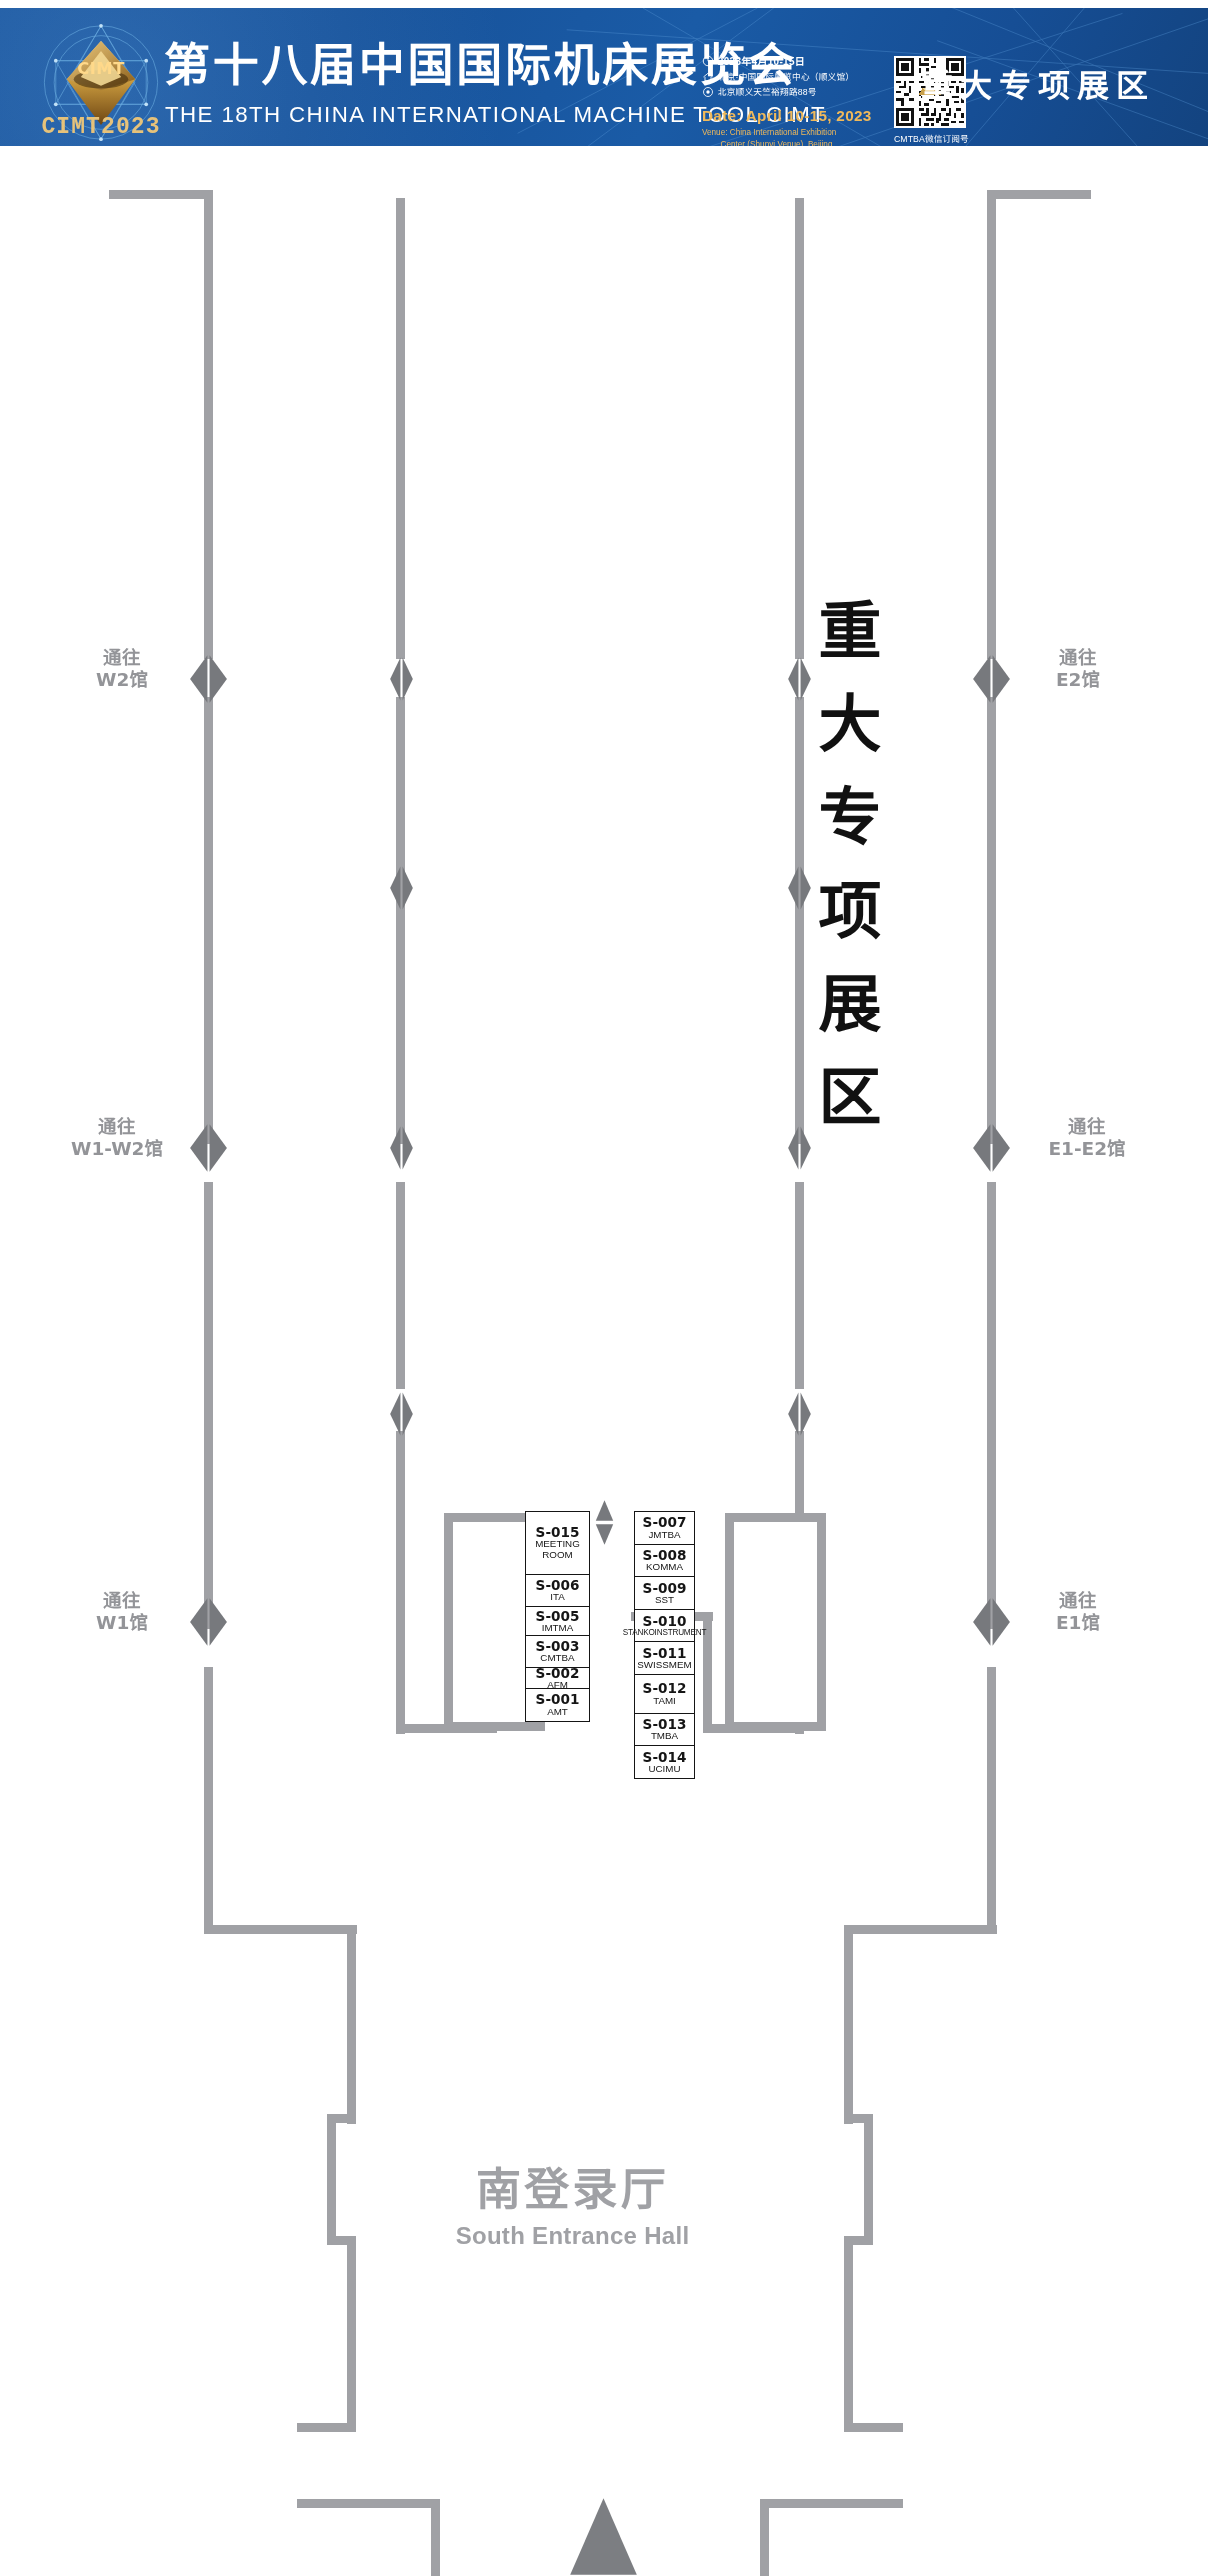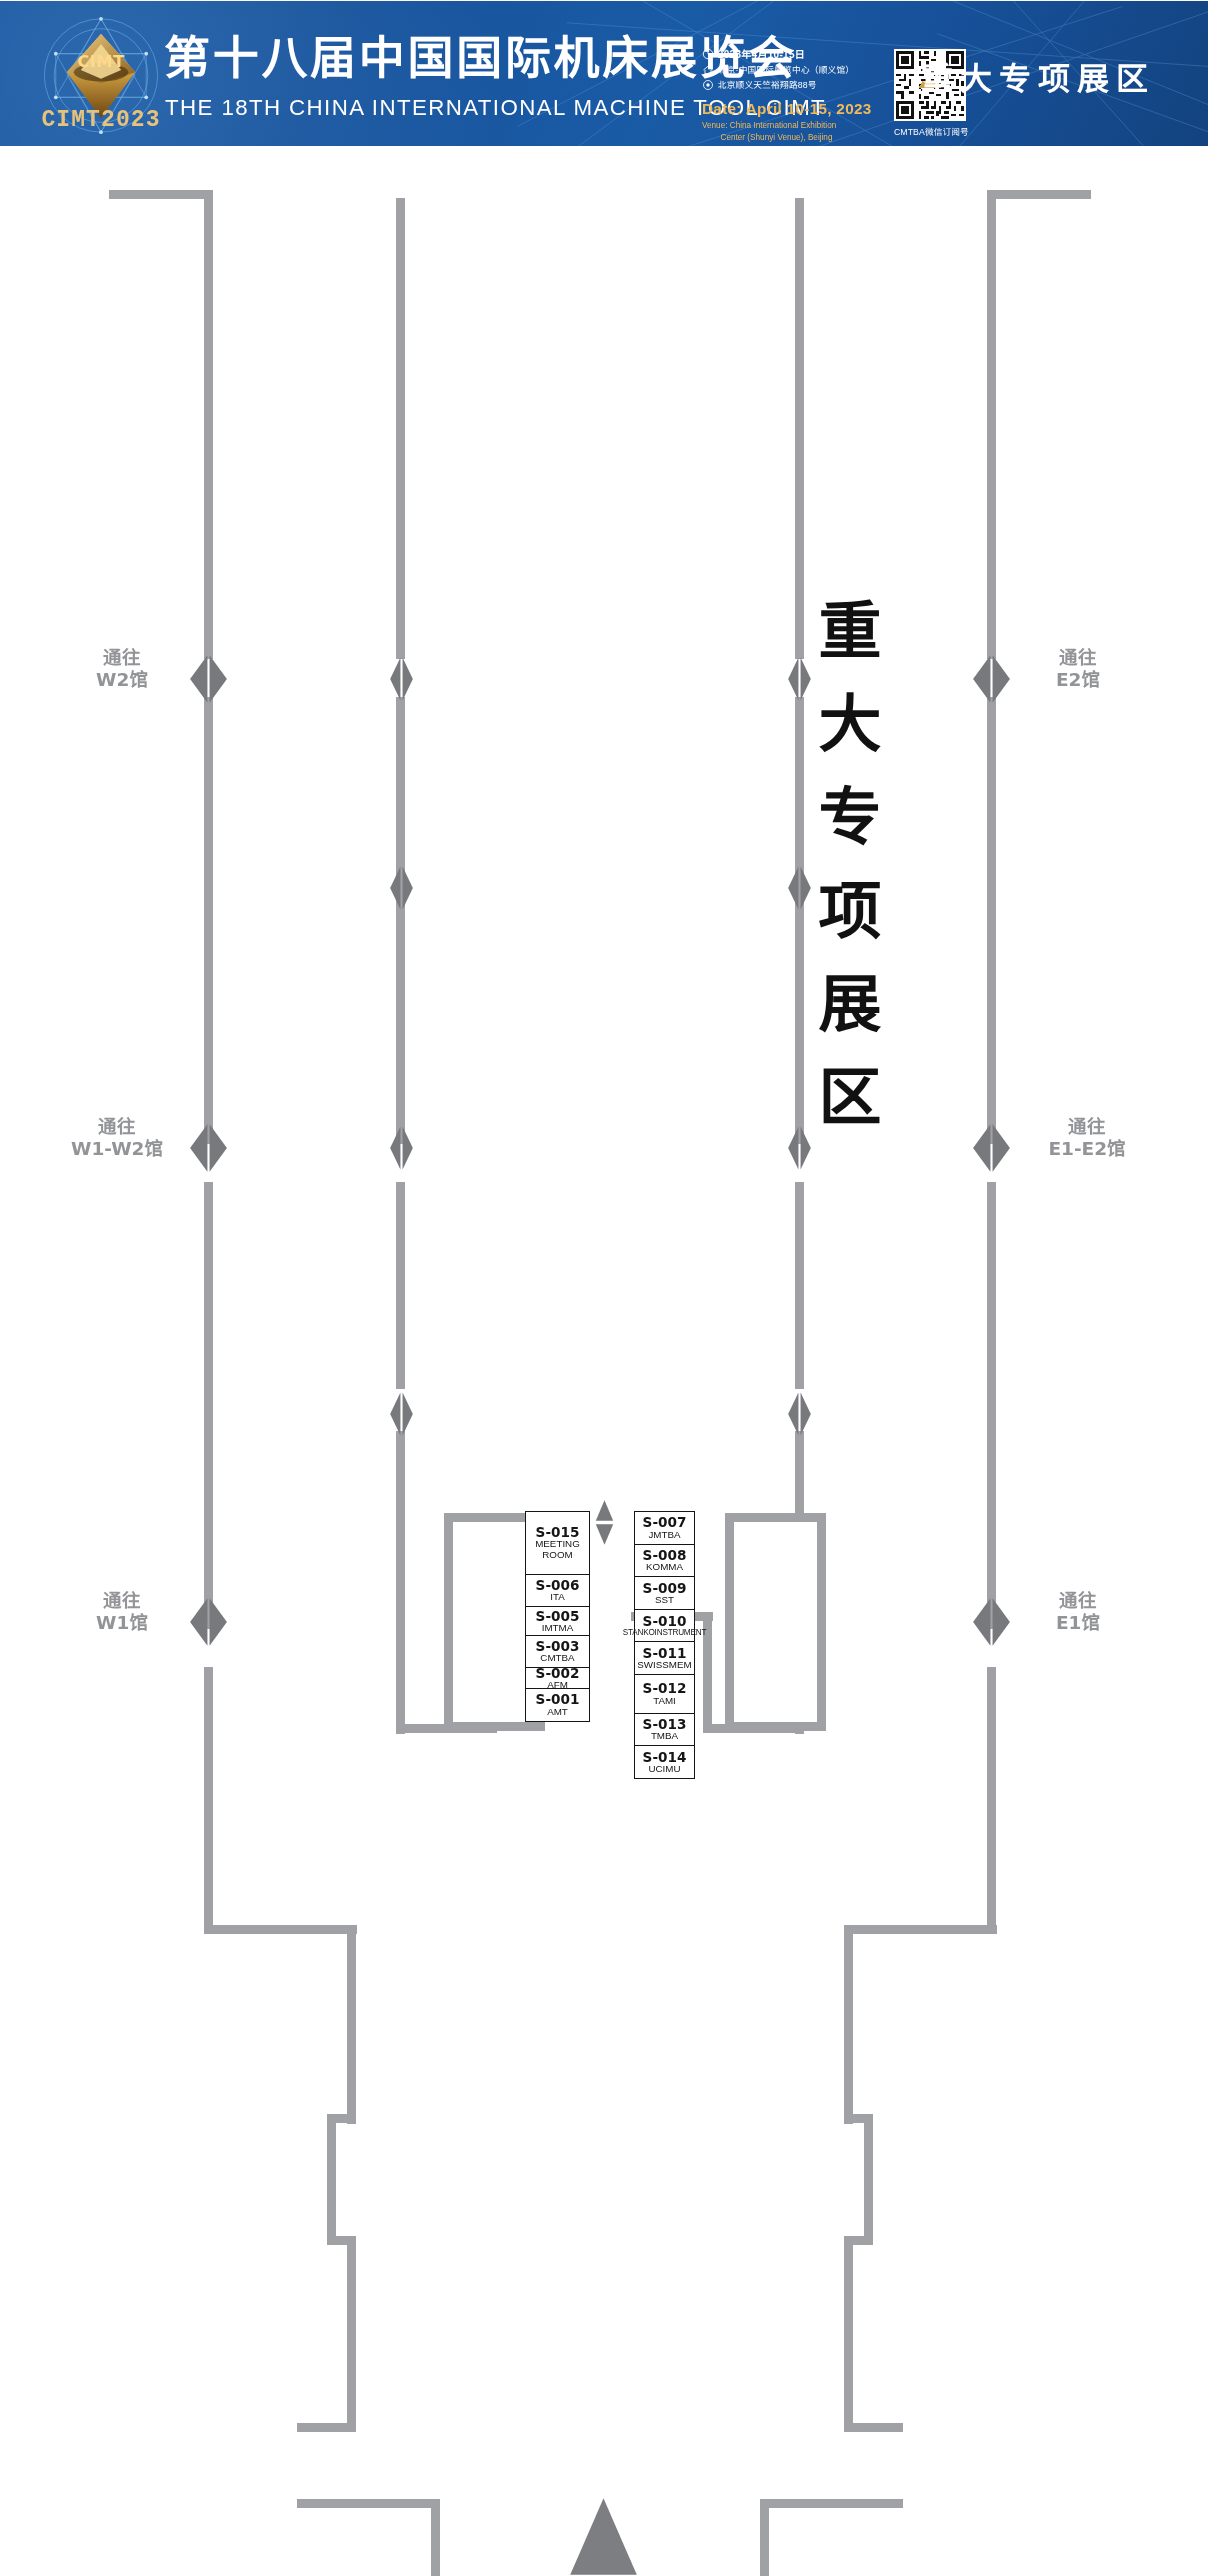--- a/index.html
+++ b/index.html
@@ -7,21 +7,21 @@
   body{
     width:1208px;height:2576px;
     background:#ffffff;
     font-family:"Liberation Sans","DejaVu Sans",sans-serif;
     overflow:hidden;
     position:relative;
   }
 
   
   .banner{
-    position:absolute;left:0;top:1px;width:1208px;height:146px;
+    position:absolute;left:0;top:8px;width:1208px;height:146px;
     background:
       radial-gradient(circle at 9% 52%, rgba(90,150,215,.30) 0%, rgba(90,150,215,0) 36%),
       linear-gradient(115deg,#19559d 0%,#17529a 28%,#1a5ba6 55%,#164e95 80%,#13437f 100%);
     overflow:hidden;
   }
   .banner-net{position:absolute;left:0;top:0;width:1208px;height:146px;opacity:.55;}
 
   
   .logo-wrap{position:absolute;left:34px;top:9.8px;width:134px;height:129px;}
   .logo-glow{position:absolute;left:0;top:0;width:134px;height:129px;}
@@ -542,15 +542,19 @@
       <div class="code">S-013</div>
       <div class="org">TMBA</div>
     </div>
     <div class="booth" style="height:34px;">
       <div class="code">S-014</div>
       <div class="org">UCIMU</div>
     </div>
   </div>
 
 
+  <div class="area-cap seh">
+    <span class="cn">南登录厅</span>
+    <span class="en">South Entrance Hall</span>
+  </div>
 
 </div>
 
 
 </body></html>

